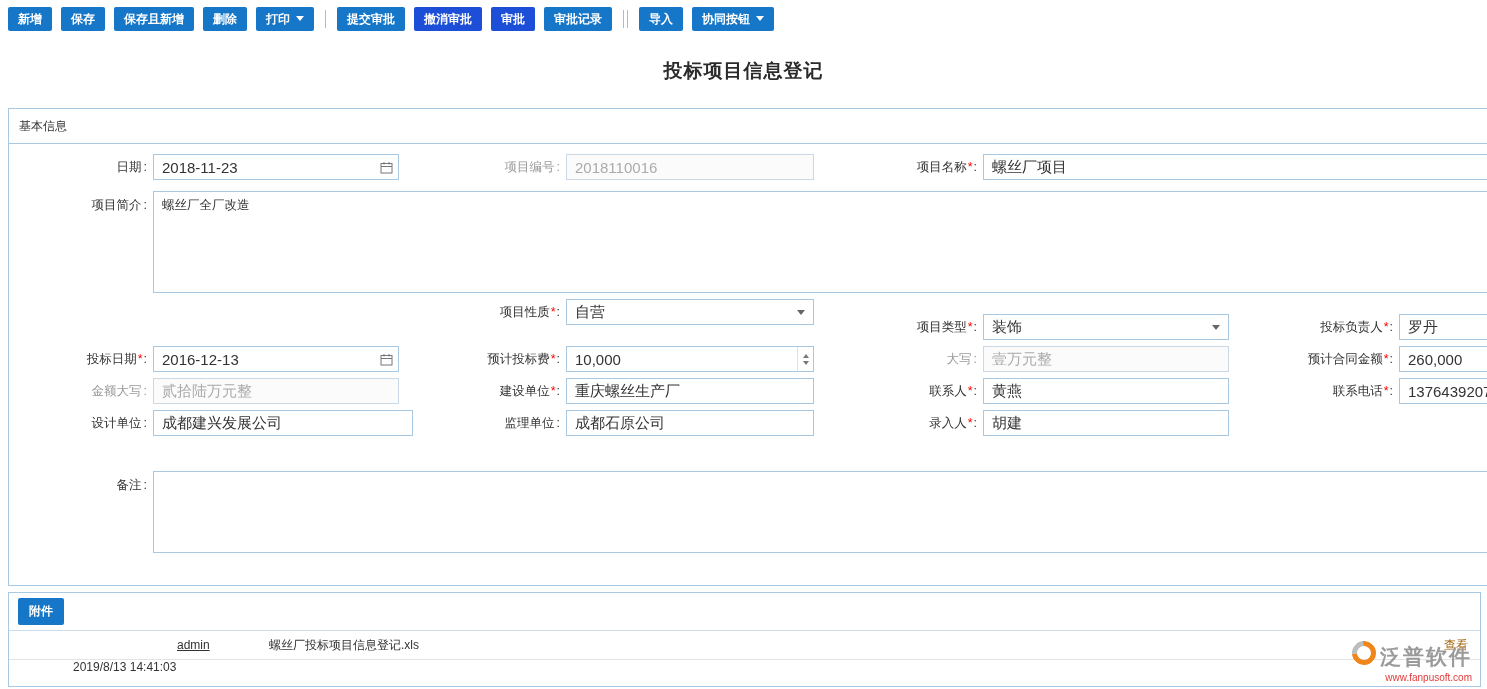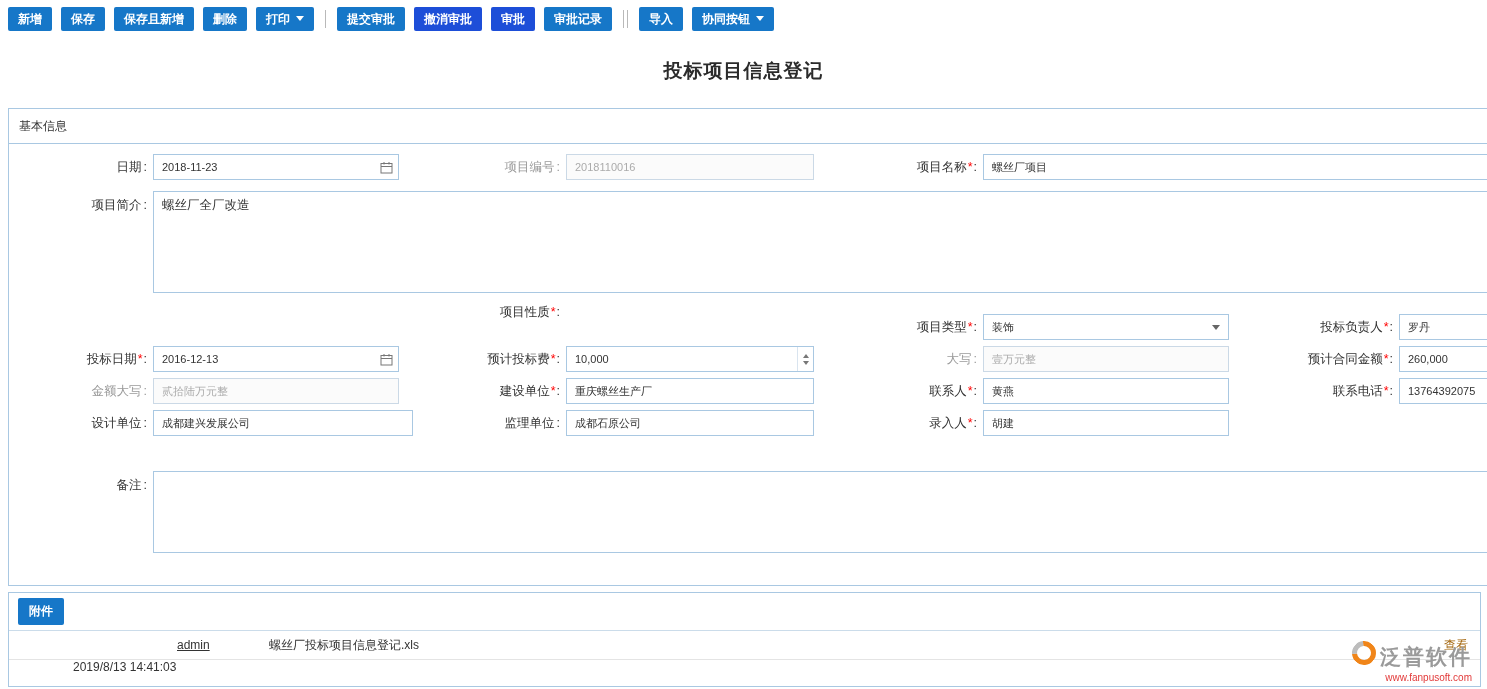--- a/index.html
+++ b/index.html
@@ -27,21 +27,21 @@
             border:1px solid #A9C8E2; background:#fff; }
   .sec-head { height:35px; border-bottom:1px solid #A9C8E2; display:flex; align-items:center;
               padding:0 10px; font-size:12px; color:#333; }
 
   .f { position:absolute; display:flex; align-items:center; height:26px; }
   .f-top { align-items:flex-start; height:auto; }
   .lbl { font-size:12.5px; color:#333; text-align:right; padding-right:6px; white-space:nowrap; }
   .f-top .lbl { padding-top:6px; }
   .req { color:#ff0000; margin:0 1px; }
   .inp { position:relative; display:flex; }
-  .inp input { width:100%; height:26px; border:1px solid #A9C8E2; font-size:11px; color:#333;
+  .inp input { width:100%; height:26px; border:1px solid #A9C8E2; font-size:15px; color:#333;
                padding:0 8px; outline:none; background:#fff; font-family:inherit; }
   .inp.has-ico input { padding-right:28px; }
   .ico { position:absolute; right:1px; top:1px; bottom:1px; width:24px; display:flex;
          align-items:center; justify-content:center; background:#fff; cursor:pointer; }
   .gcaret { width:0; height:0; border-left:4px solid transparent; border-right:4px solid transparent;
             border-top:5px solid #666; }
   .spin { position:absolute; right:1px; top:1px; bottom:1px; width:16px; display:flex;
           flex-direction:column; align-items:center; justify-content:center; gap:3px;
           background:#fff; border-left:1px solid #D9E4EF; cursor:pointer; }
   .spin .up   { width:0;height:0;border-left:3px solid transparent;border-right:3px solid transparent;border-bottom:4px solid #777; }
@@ -150,20 +150,26 @@
     </div>
   </div>
 
   <div class="f f-top" style="left:16px;top:82px">
     <div class="lbl" style="width:128px"><span>项目简介</span><span class="req"></span><span>:</span></div>
     <textarea style="width: 1340px; height: 102px;">螺丝厂全厂改造</textarea>
   </div>
 
   <div class="f" style="left:427px;top:190px">
     <div class="lbl" style="width:130px"><span>项目性质</span><span class="req">*</span><span>:</span></div>
+    <div class="inp has-ico" style="width:248px">
+      <input value="自营" style="">
+      <span class="ico">
+          <span class="gcaret"></span>
+        </span>
+    </div>
   </div>
   <div class="f" style="left:826px;top:205px">
     <div class="lbl" style="width:148px"><span>项目类型</span><span class="req">*</span><span>:</span></div>
     <div class="inp has-ico" style="width:246px">
       <input value="装饰" style="">
       <span class="ico">
           <span class="gcaret"></span>
         </span>
     </div>
   </div>

